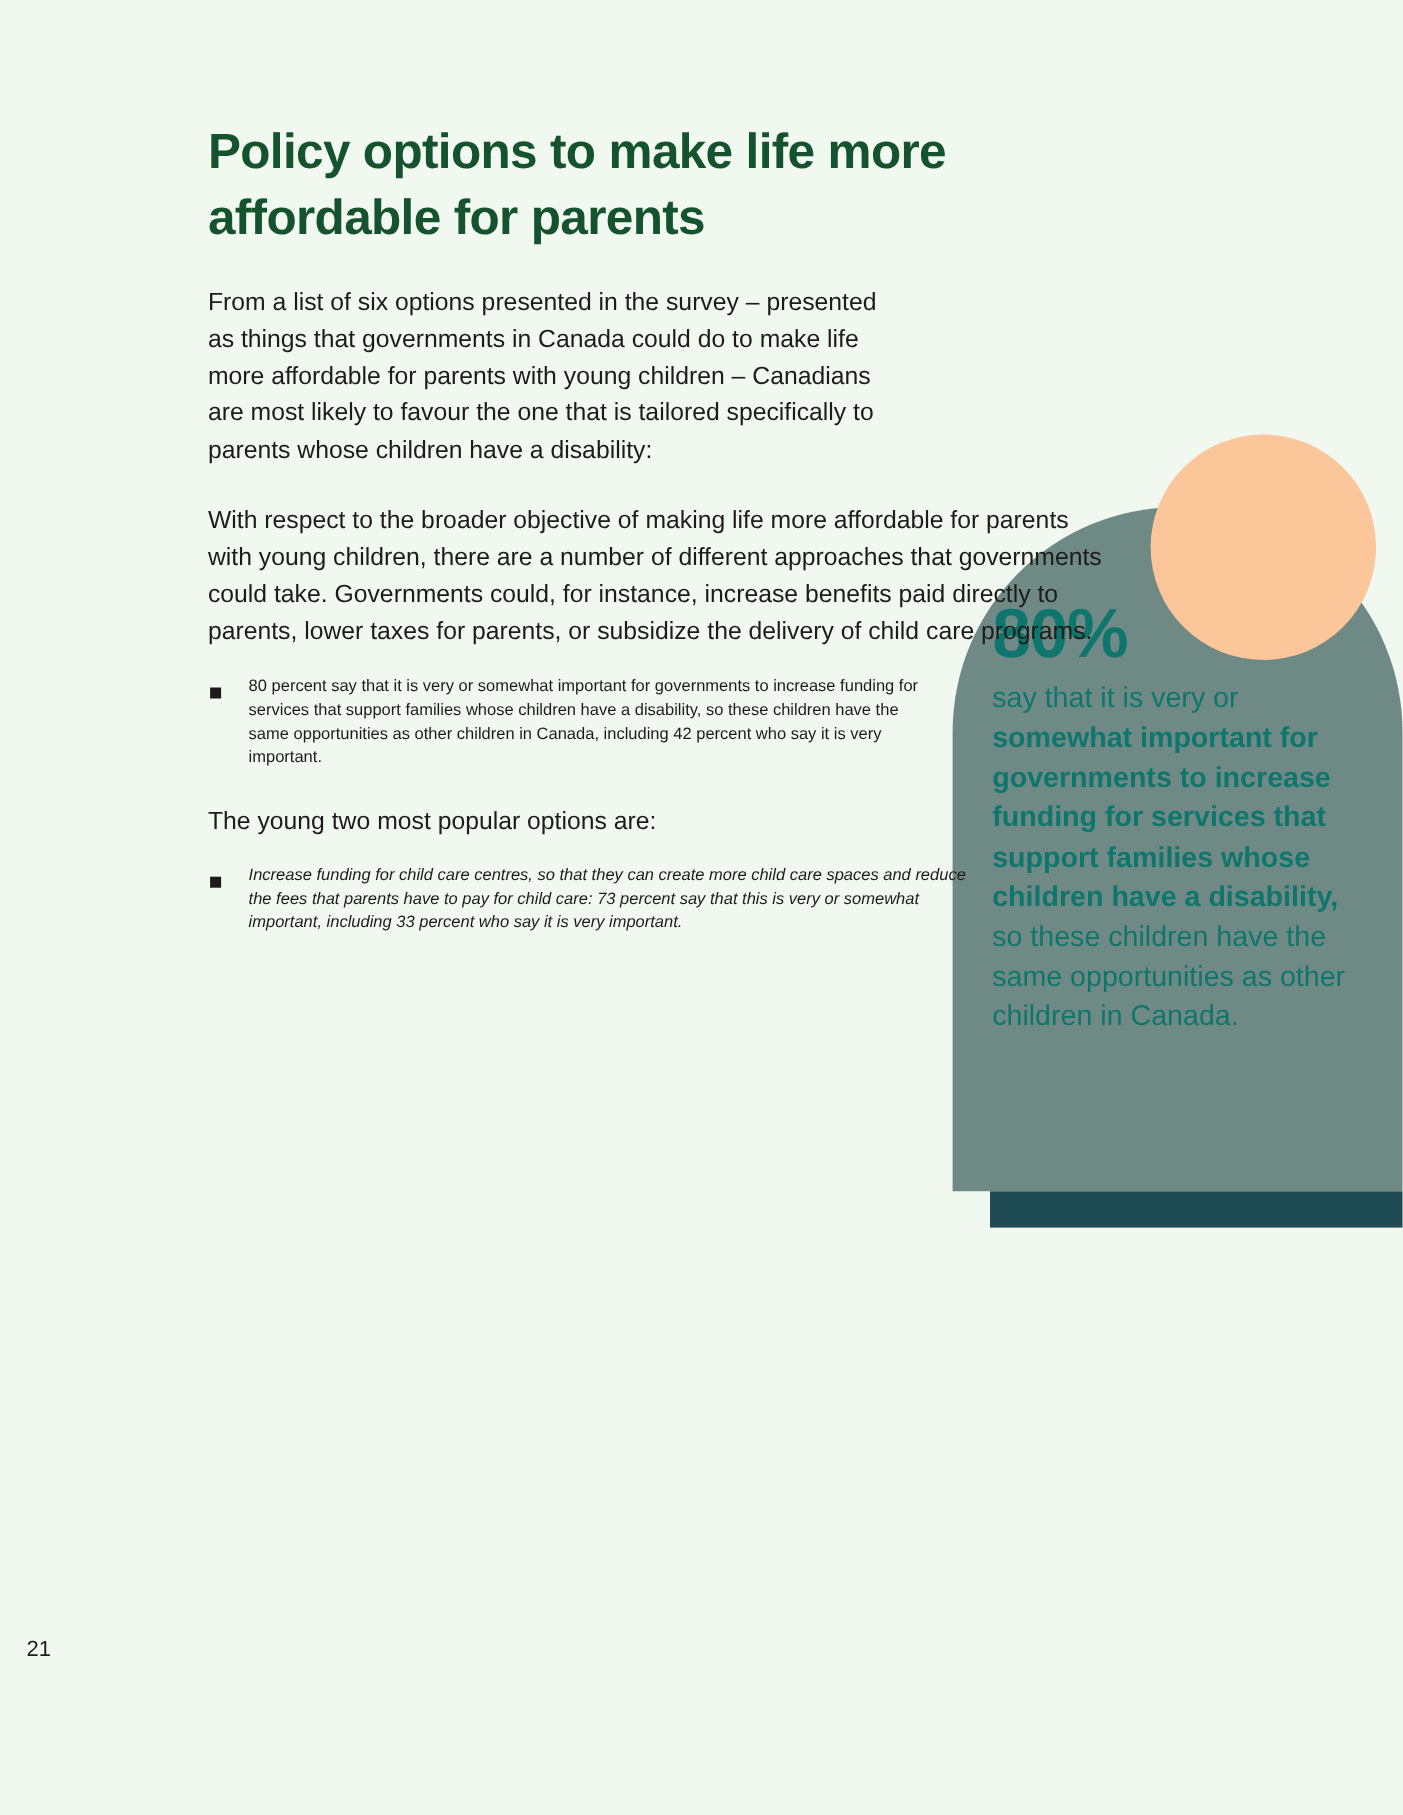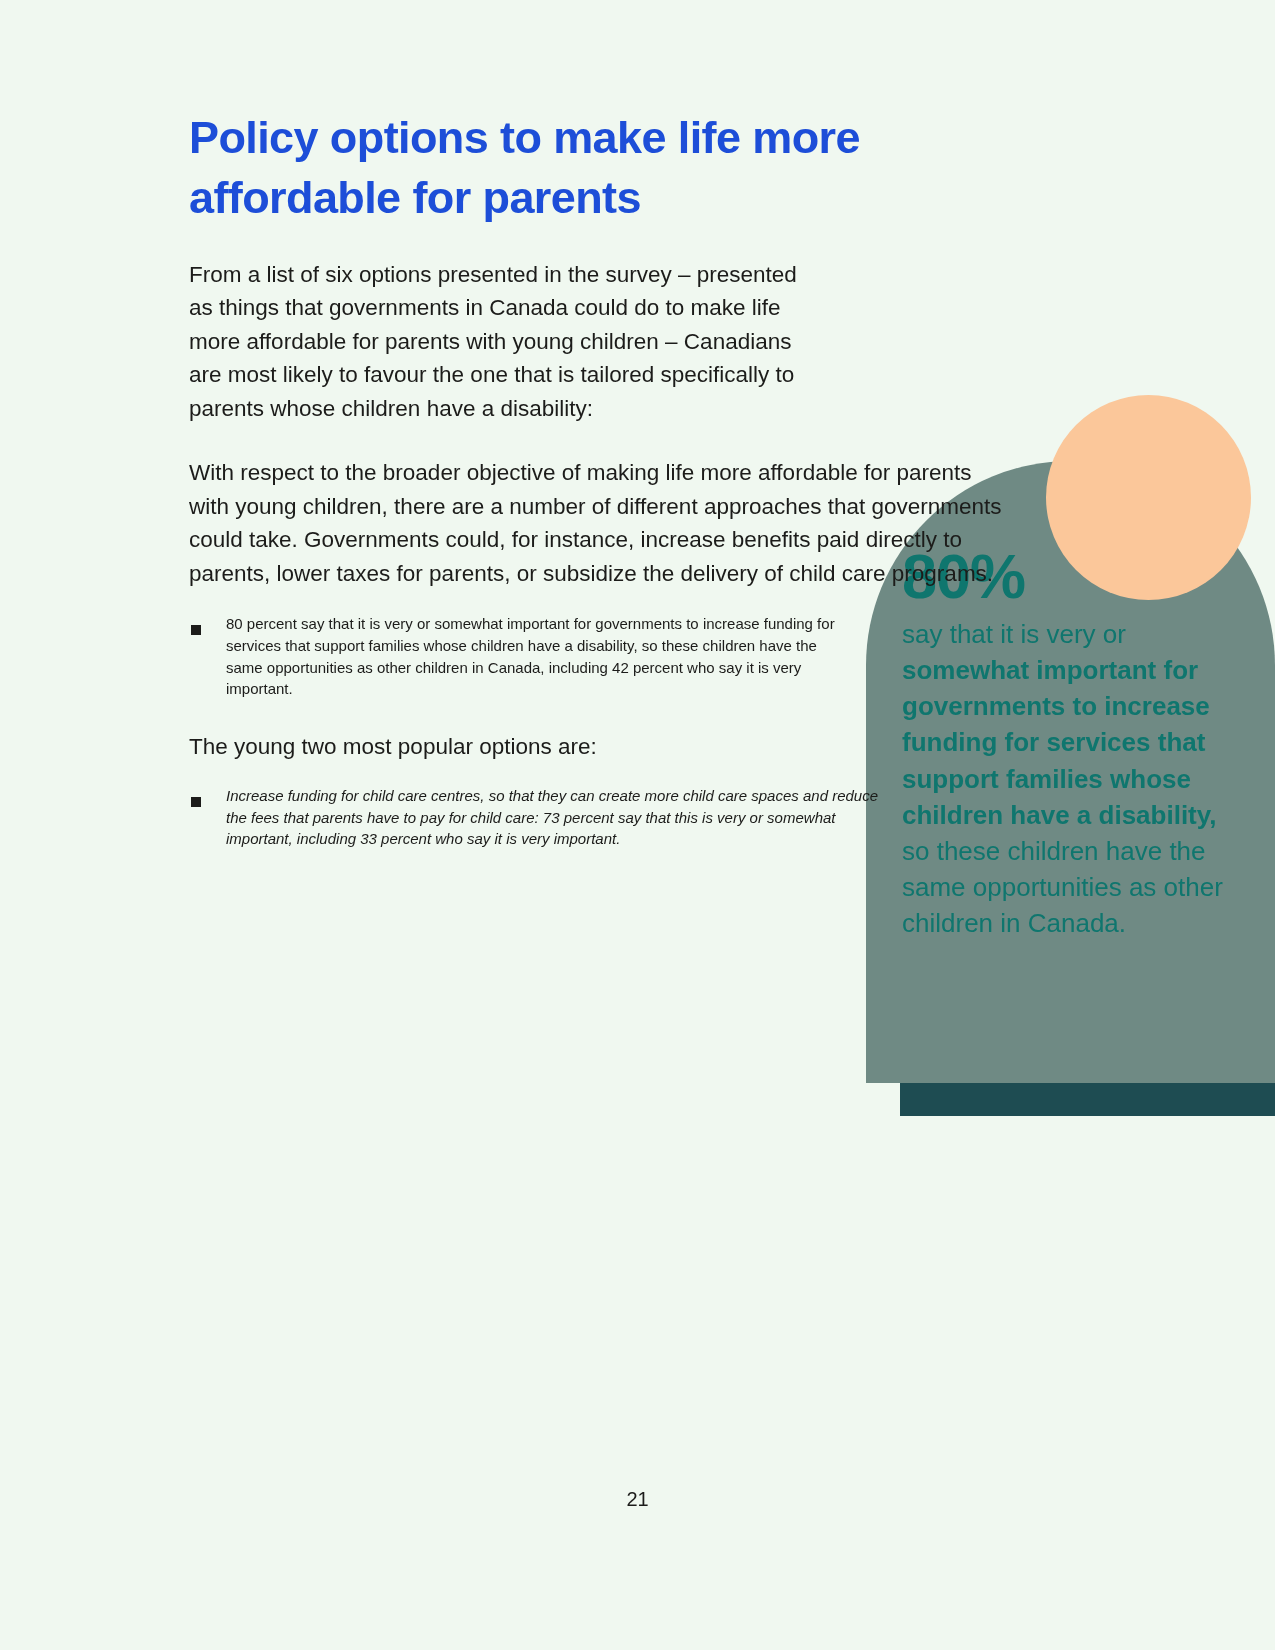--- a/index.html
+++ b/index.html
@@ -91,21 +91,21 @@
   }
 
   h1.title {
     margin: 0;
     padding-top: 108px;
     width: 800px;
     font-size: 45px;
     line-height: 1.33;
     font-weight: 700;
     letter-spacing: -0.6px;
-    color: #1d4ed8;
+    color: #14532d;
   }
 
   p.para {
     margin: 0;
     font-size: 22.5px;
     line-height: 1.49;
     color: #1c1c1a;
   }
   p.para-intro {
     margin-top: 31px;
@@ -142,23 +142,23 @@
   }
   li.b1 { margin-top: 23px; width: 620px; }
   li.b2 { margin-top: 22px; width: 665px; font-style: italic; }
   li.b3 { margin-top: 32px; width: 810px; }
 
   .page-number {
     position: absolute;
     left: 0;
     right: 0;
     top: 1488px;
-    text-align: center;
     font-size: 20px;
     color: #1c1c1a;
+    padding-left: 24px;
   }
 </style>
 </head>
 <body>
 
 <div class="page">
 
   <div class="callout-wrap">
     <div class="callout-shape"></div>
     <div class="callout-circle"></div>

